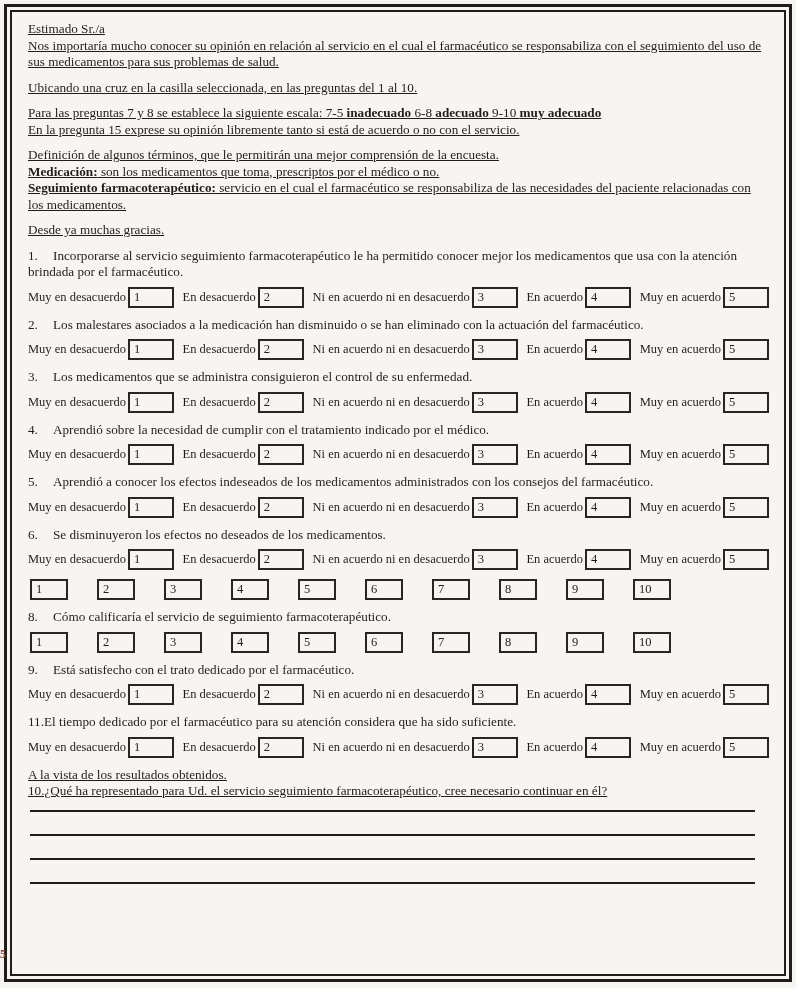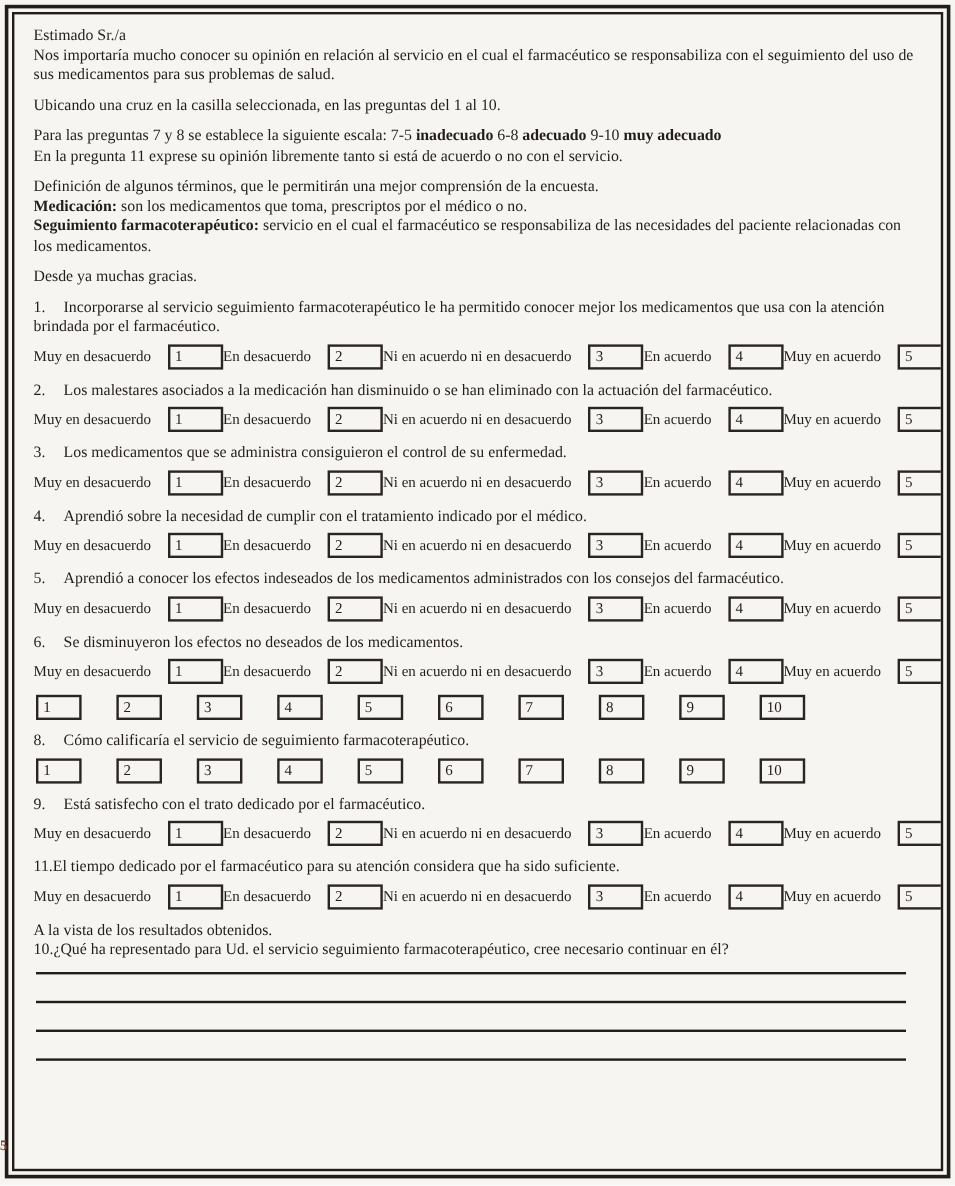--- a/index.html
+++ b/index.html
@@ -23,31 +23,31 @@
     height:100%;box-sizing:border-box;
     border:3px solid var(--ink);
     padding:3px;
   }
   .frame-inner{
     height:100%;box-sizing:border-box;
     border:2px solid var(--ink);
     padding:9px 15px 0 16px;
     overflow:hidden;
   }
-  .para{margin:0 0 9px 0;}
+  .para{margin:0 0 9px 0;text-decoration:underline;}
   b{font-weight:bold;}
   .question{margin:0 0 2px 0;}
   .q-text{margin:0 0 6px 0;}
   .q-num{display:inline-block;width:25px;}
   .question.tight .q-num{width:auto;}
   .likert-row{
     display:flex;justify-content:space-between;align-items:center;
     margin:0 0 9px 0;
   }
-  .opt{display:inline-flex;align-items:center;gap:14px;white-space:nowrap;}
+  .opt{display:inline-flex;align-items:center;gap:2px;white-space:nowrap;}
   .opt-label{font-size:12.5px;}
   .box{
     display:inline-flex;align-items:center;
     box-sizing:border-box;
     width:46px;height:21px;
     border:2px solid var(--box-ink);
     padding-left:4px;
     font-size:12.5px;
     background:transparent;
     flex:none;
@@ -80,21 +80,21 @@
       <p class="para">
         <span>Estimado Sr./a</span><br>
         <span>Nos importaría mucho conocer su opinión en relación al servicio en el cual el farmacéutico se responsabiliza con el seguimiento del uso de sus medicamentos para sus problemas de salud.</span>
       </p>
 
 
       <p class="para">Ubicando una cruz en la casilla seleccionada, en las preguntas del 1 al 10.</p>
 
       <p class="para">
         <span><span>Para las preguntas 7 y 8 se establece la siguiente escala: 7-5 </span><b>inadecuado</b><span> 6-8 </span><b>adecuado</b><span> 9-10 </span><b>muy adecuado</b></span><br>
-        <span>En la pregunta 11 exprese su opinión libremente tanto si está de acuerdo o no con el servicio.</span>
+        <span>En la pregunta 15 exprese su opinión libremente tanto si está de acuerdo o no con el servicio.</span>
       </p>
 
       <p class="para">
         <span>Definición de algunos términos, que le permitirán una mejor comprensión de la encuesta.</span><br>
         <span><b>Medicación:</b><span> son los medicamentos que toma, prescriptos por el médico o no.</span><br><b>Seguimiento farmacoterapéutico:</b><span> servicio en el cual el farmacéutico se responsabiliza de las necesidades del paciente relacionadas con los medicamentos.</span></span>
       </p>
 
       <p class="para">Desde ya muchas gracias.</p>
 
       <div id="questions">

